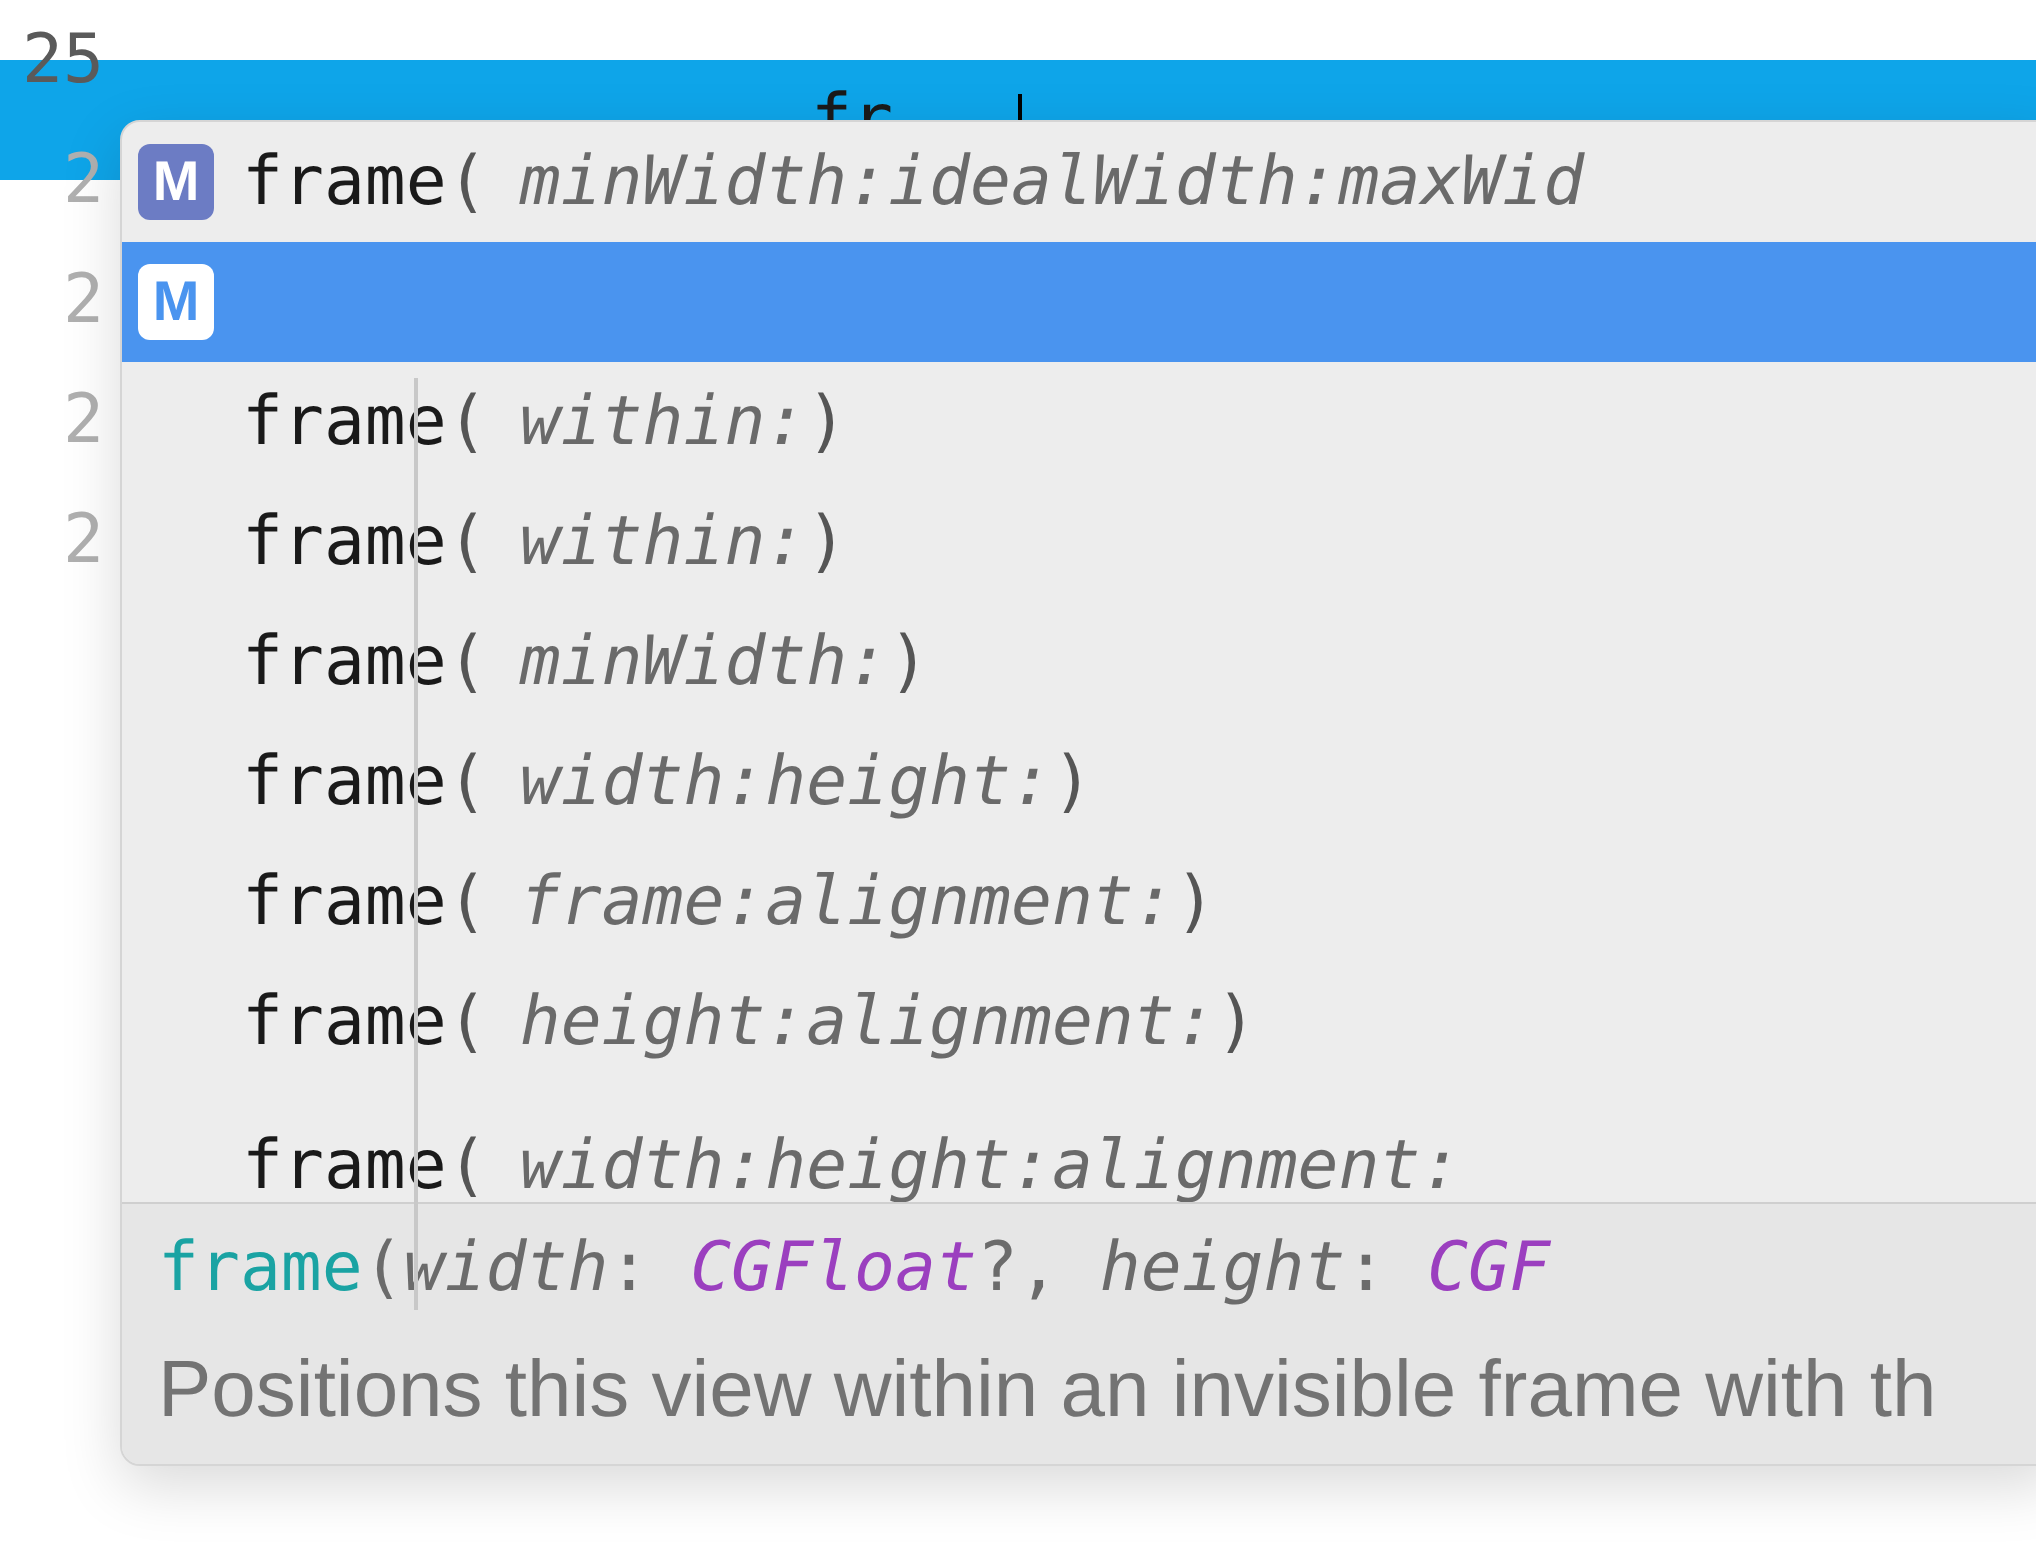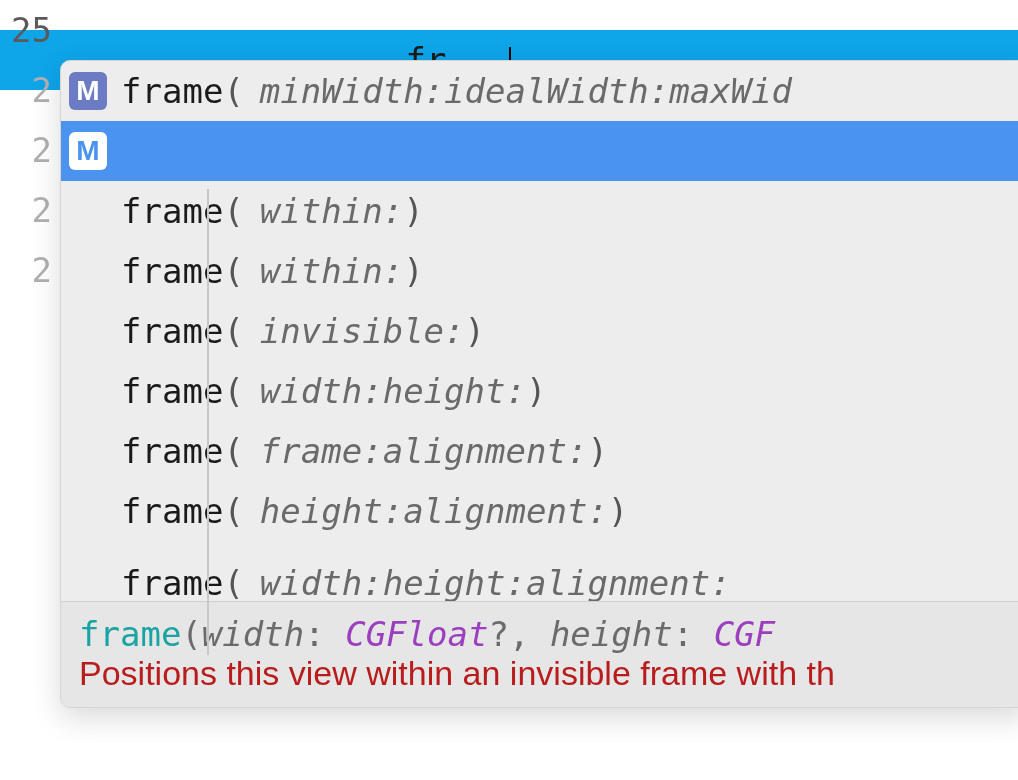--- a/index.html
+++ b/index.html
@@ -172,23 +172,23 @@
     }
     .doc-sig .type {
       color: #9b3fbf;
       font-style: italic;
     }
     .doc-sig .punc {
       color: #6b6b6b;
     }
     .doc-desc {
       font-family: -apple-system, BlinkMacSystemFont, "Helvetica Neue", sans-serif;
-      font-size: 34px;
-      color: #b91c1c;
-      margin-top: 0;
+      font-size: 40px;
+      color: #737373;
+      margin-top: 19px;
       white-space: nowrap;
       overflow: hidden;
     }
     .tree-line {
       position: absolute;
       left: 146px;
       top: 128px;
       width: 2px;
       height: 466px;
       background: #c8c8c8;
@@ -228,21 +228,21 @@
         <div class="suggestion">
           <div class="icon-blank"></div>
           <div class="sig"><span class="bold">fr</span><span class="rest">ame</span><span class="paren">(</span><span class="param">within:</span><span class="paren">)</span></div>
         </div>
         <div class="suggestion">
           <div class="icon-blank"></div>
           <div class="sig"><span class="bold">fr</span><span class="rest">ame</span><span class="paren">(</span><span class="param">within:</span><span class="paren">)</span></div>
         </div>
         <div class="suggestion">
           <div class="icon-blank"></div>
-          <div class="sig"><span class="bold">fr</span><span class="rest">ame</span><span class="paren">(</span><span class="param">invisible:</span><span class="paren">)</span></div>
+          <div class="sig"><span class="bold">fr</span><span class="rest">ame</span><span class="paren">(</span><span class="param">minWidth:</span><span class="paren">)</span></div>
         </div>
         <div class="suggestion">
           <div class="icon-blank"></div>
           <div class="sig"><span class="bold">fr</span><span class="rest">ame</span><span class="paren">(</span><span class="param">width:height:</span><span class="paren">)</span></div>
         </div>
         <div class="suggestion">
           <div class="icon-blank"></div>
           <div class="sig"><span class="bold">fr</span><span class="rest">ame</span><span class="paren">(</span><span class="param">frame:alignment:</span><span class="paren">)</span></div>
         </div>
         <div class="suggestion">

